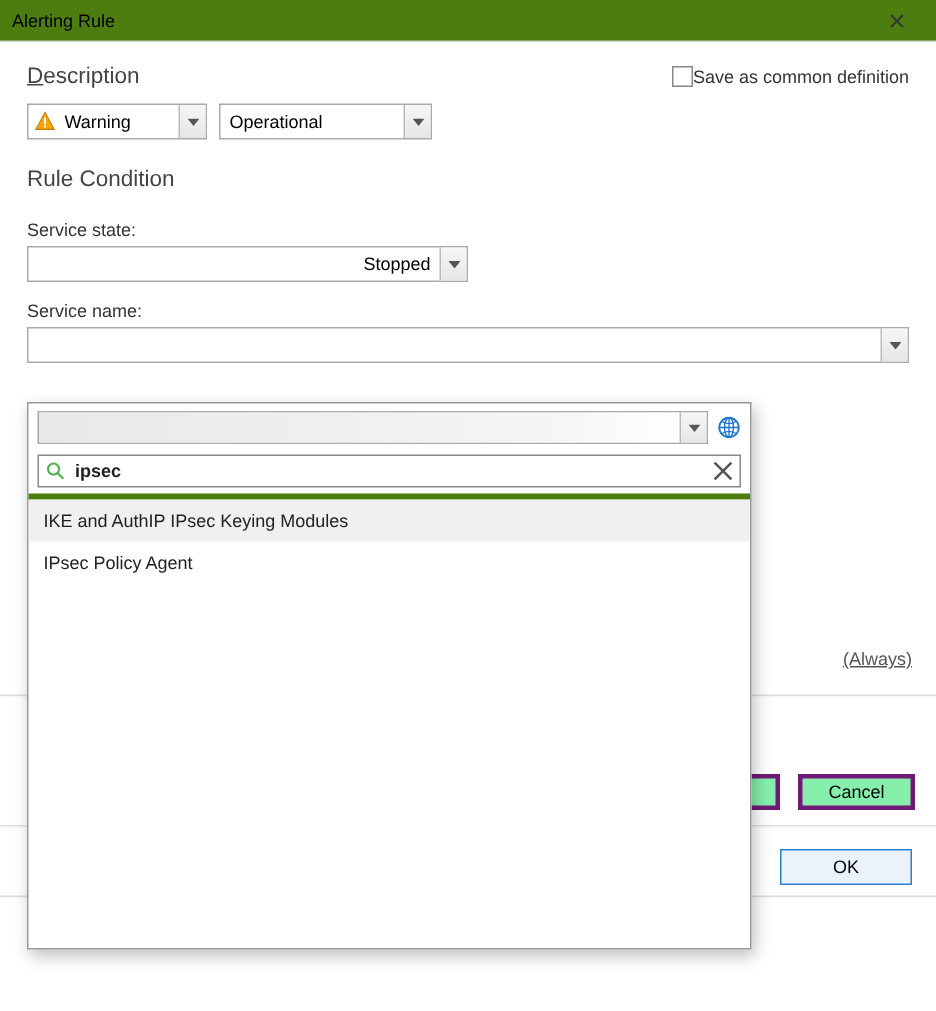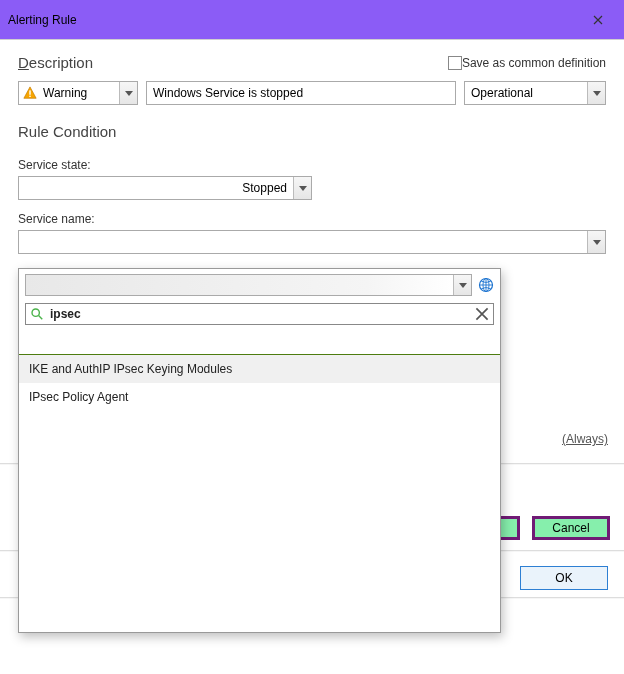--- a/index.html
+++ b/index.html
@@ -7,27 +7,27 @@
   body {
     font-family: "Segoe UI", Tahoma, sans-serif;
     font-size: 12px;
     background: #fff;
     width: 624px;
     height: 674px;
     position: relative;
     overflow: hidden;
   }
   .titlebar {
-    height: 40px;
+    height: 28px;
     display: flex;
     align-items: center;
     justify-content: space-between;
     padding: 0 6px 0 8px;
     border-bottom: 1px solid #d0d0d0;
-    background: #8b5cf6;
+    background: #4d7c0f;
   }
   .titlebar .title { font-size: 12px; }
   .close-x {
     width: 40px;
     height: 28px;
     display: flex;
     align-items: center;
     justify-content: center;
     cursor: pointer;
   }
@@ -155,22 +155,21 @@
     color: #222;
     background: transparent;
   }
   .search-row .clear-x {
     width: 14px; height: 14px; display:flex; align-items:center; justify-content:center; cursor:pointer;
   }
   .search-row .search-ico { width: 14px; height:14px; flex:0 0 auto; }
   .result-list {
     flex: 1;
     overflow: auto;
-    border-top: 1px solid #4d7c0f;
-    margin-top: 25px;
+    border-top: 4px solid #4d7c0f;
   }
   .result-item {
     padding: 7px 10px;
     font-size: 12px;
     color: #222;
     cursor: pointer;
   }
   .result-item.sel { background: #f0f0f0; }
   .always-label {
     position: absolute;
@@ -248,23 +247,20 @@
         <rect x="7.2" y="11" width="1.6" height="1.6" fill="#fff"></rect>
       </svg>
       <span class="combo-text">Warning</span>
       <div class="combo-btn">
         <svg viewBox="0 0 8 5">
             <path d="M0 0 L4 5 L8 0 Z" fill="#555"></path>
           </svg>
       </div>
     </div>
 
-    <div class="combo desc-text-combo">
-      <span class="combo-text">Windows Service is stopped</span>
-    </div>
 
     <div class="combo operational-combo">
       <span class="combo-text">Operational</span>
       <div class="combo-btn">
         <svg viewBox="0 0 8 5">
             <path d="M0 0 L4 5 L8 0 Z" fill="#555"></path>
           </svg>
       </div>
     </div>
   </div>

